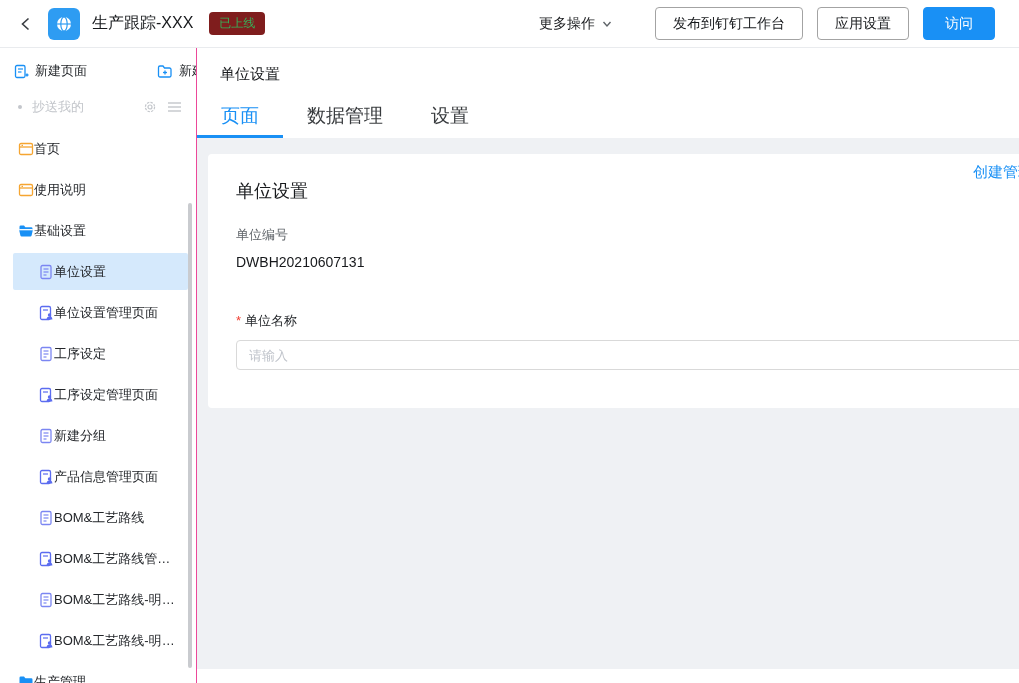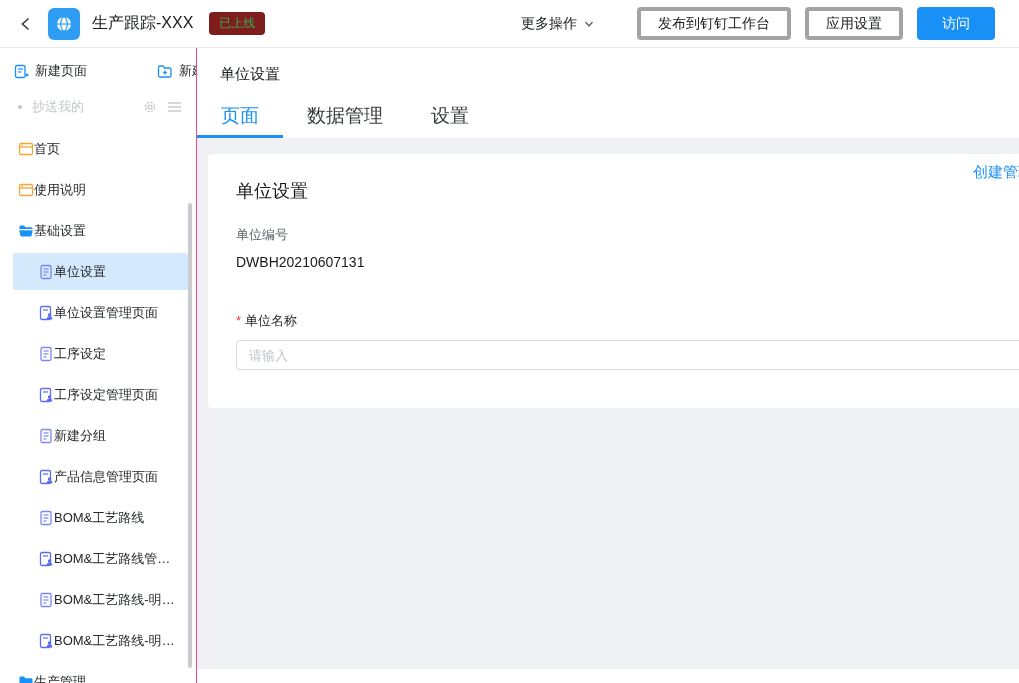--- a/index.html
+++ b/index.html
@@ -11,21 +11,21 @@
     border-bottom:1px solid #e9ebee; background:#fff; }
   .back-btn { width:28px; height:28px; display:flex; align-items:center; justify-content:center; cursor:pointer; }
   .app-icon { width:32px; height:32px; border-radius:6px; background:#2e9cf2; display:flex;
     align-items:center; justify-content:center; margin-left:8px; }
   .app-title { font-size:16px; margin-left:12px; color:#17191c; }
   .status-badge { margin-left:16px; background:#7f1d1d; color:#36b159; font-size:12px;
     padding:3px 10px; border-radius:4px; }
   .header-spacer { flex:1; }
   .more-actions { display:flex; align-items:center; gap:6px; font-size:14px; color:#17191c;
     margin-right:28px; cursor:pointer; }
-  .btn { height:33px; border:4px solid #a3a3a3; border-radius:4px; background:#fff;
+  .btn { height:33px; border:1px solid #a3a3a3; border-radius:4px; background:#fff;
     font-size:14px; color:#17191c; padding:0 17px; margin-left:14px; cursor:pointer;
     font-family:inherit; }
   .btn.primary { background:#1990f5; border-color:#1990f5; color:#fff; padding:0 21px; }
 
   
   .layout { display:flex; height:635px; }
 
   
   .sidebar { width:197px; border-right:1px solid #ec4899; background:#fff; position:relative;
     flex:none; overflow:hidden; }

